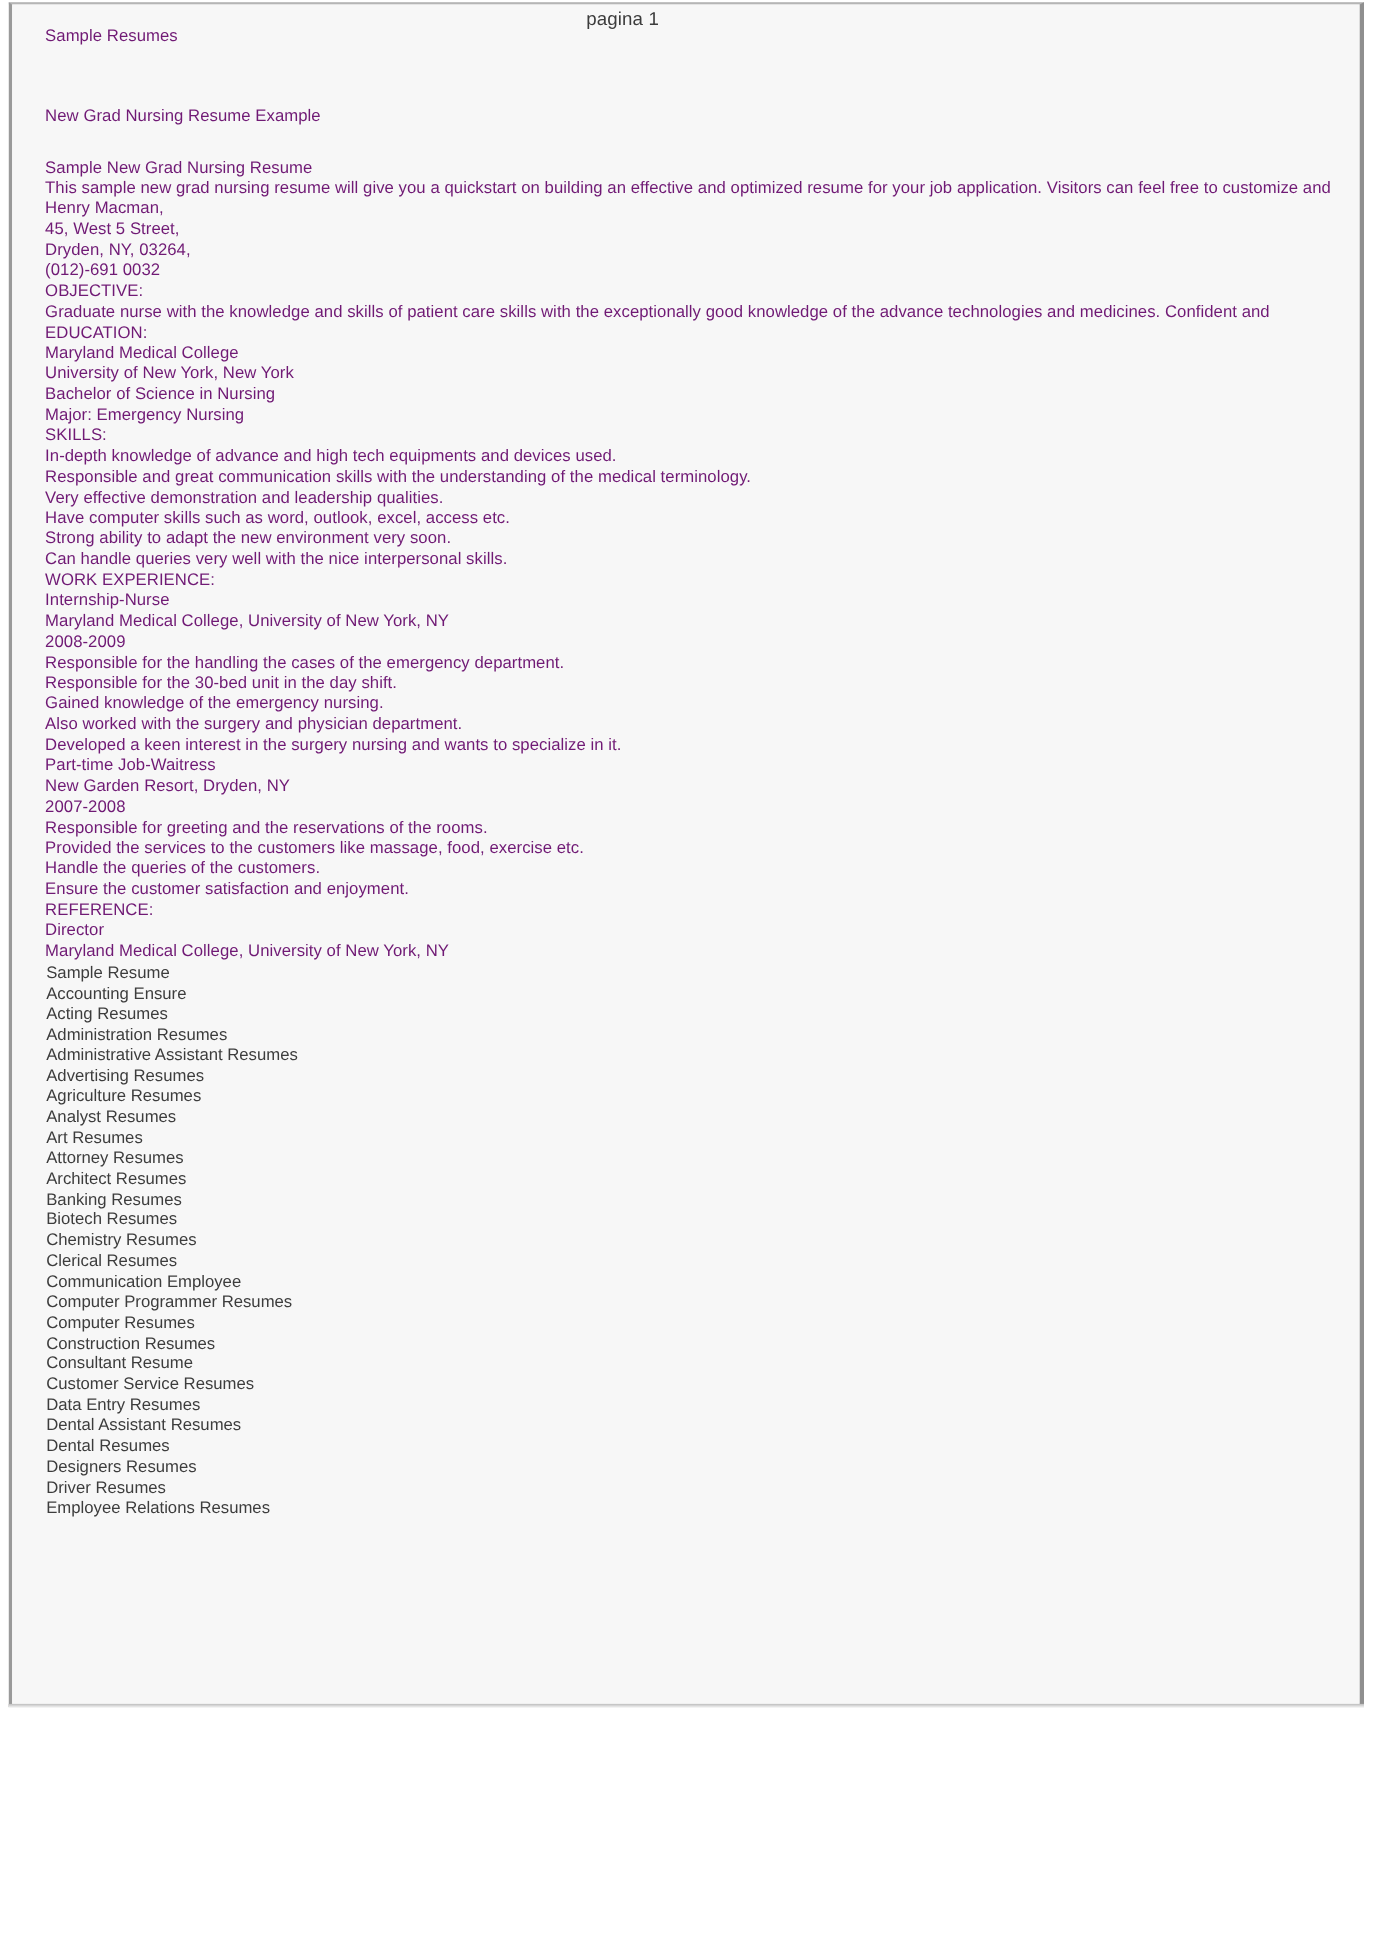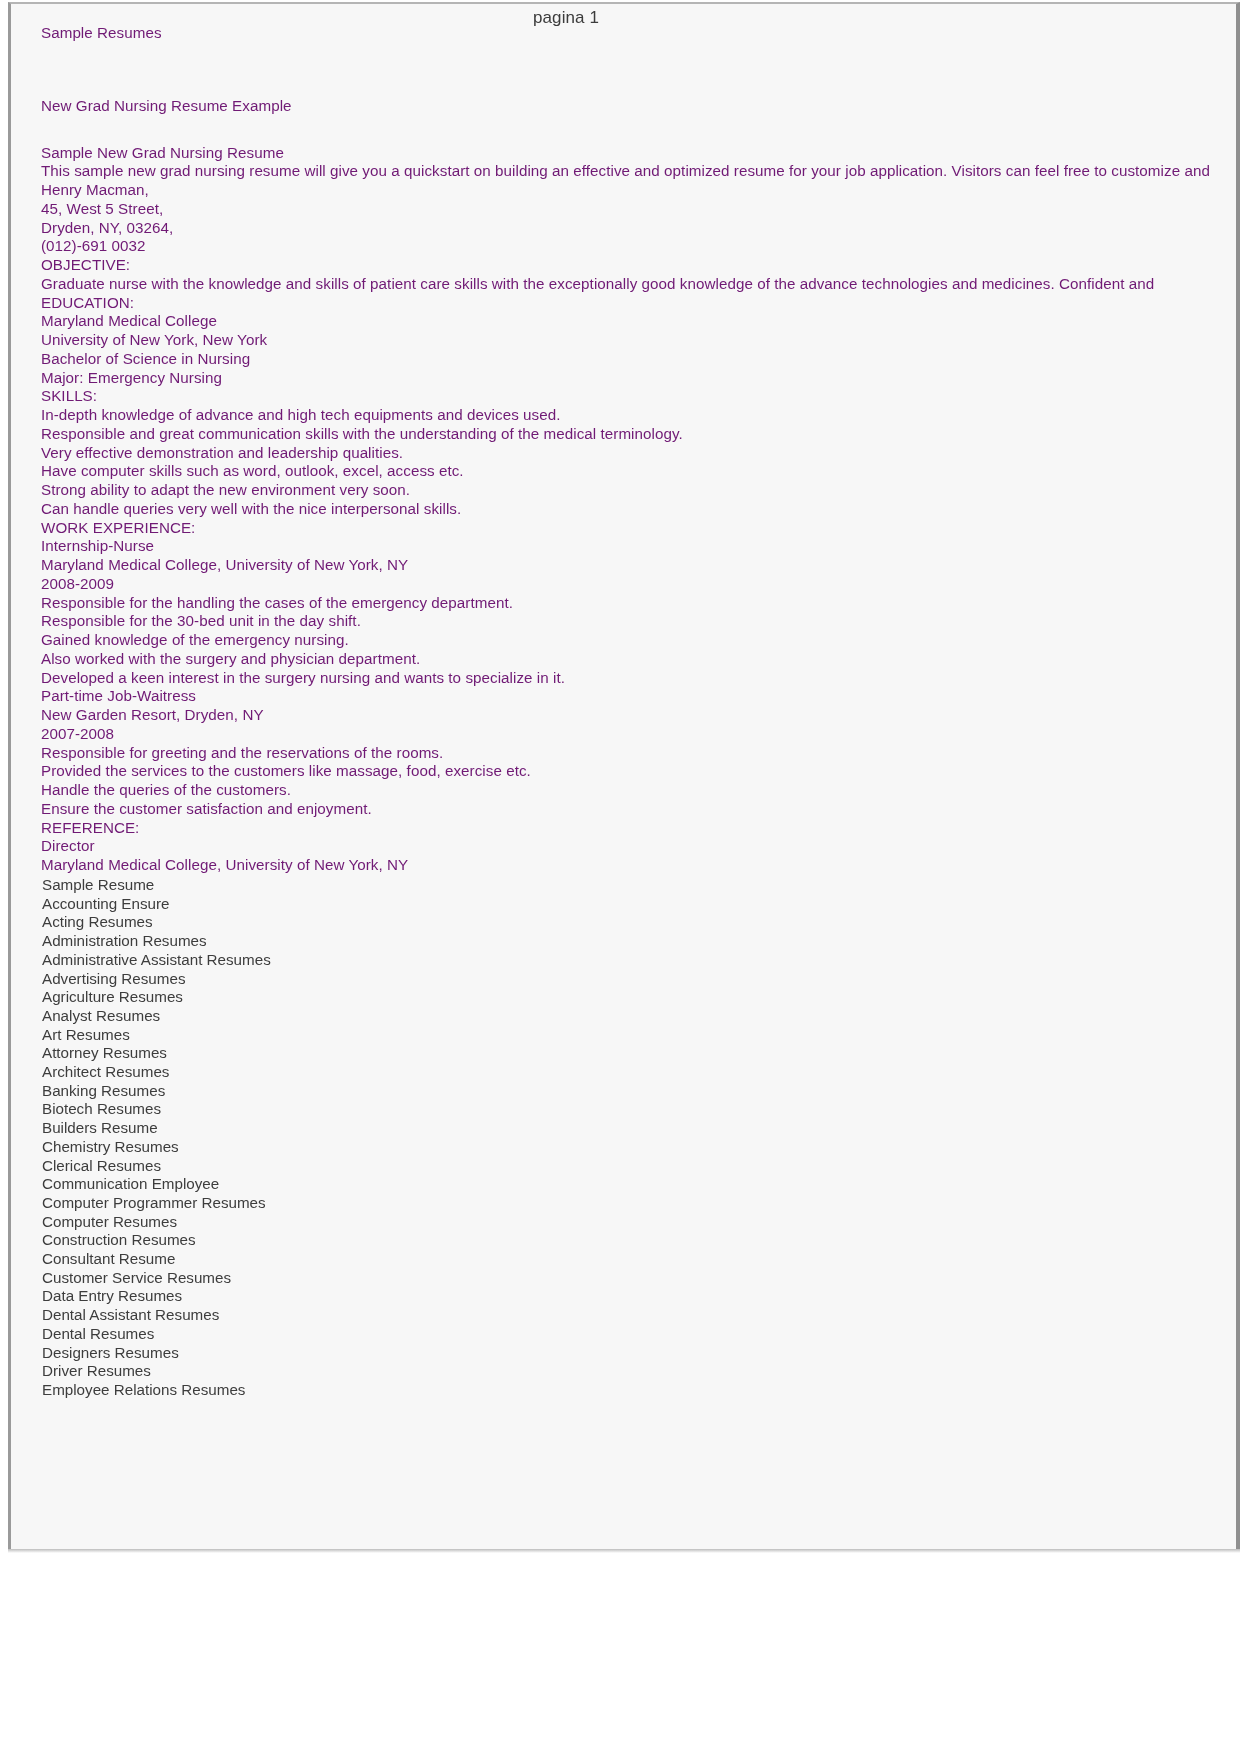--- a/index.html
+++ b/index.html
@@ -168,21 +168,20 @@
       <div class="cat-item">Administration Resumes</div>
       <div class="cat-item">Administrative Assistant Resumes</div>
       <div class="cat-item">Advertising Resumes</div>
       <div class="cat-item">Agriculture Resumes</div>
       <div class="cat-item">Analyst Resumes</div>
       <div class="cat-item">Art Resumes</div>
       <div class="cat-item">Attorney Resumes</div>
       <div class="cat-item">Architect Resumes</div>
       <div class="cat-item">Banking Resumes</div>
       <div class="cat-item">Biotech Resumes</div>
-      <div class="cat-item">Builders Resume</div>
       <div class="cat-item">Chemistry Resumes</div>
       <div class="cat-item">Clerical Resumes</div>
       <div class="cat-item">Communication Employee</div>
       <div class="cat-item">Computer Programmer Resumes</div>
       <div class="cat-item">Computer Resumes</div>
       <div class="cat-item">Construction Resumes</div>
       <div class="cat-item">Consultant Resume</div>
       <div class="cat-item">Customer Service Resumes</div>
       <div class="cat-item">Data Entry Resumes</div>
       <div class="cat-item">Dental Assistant Resumes</div>

